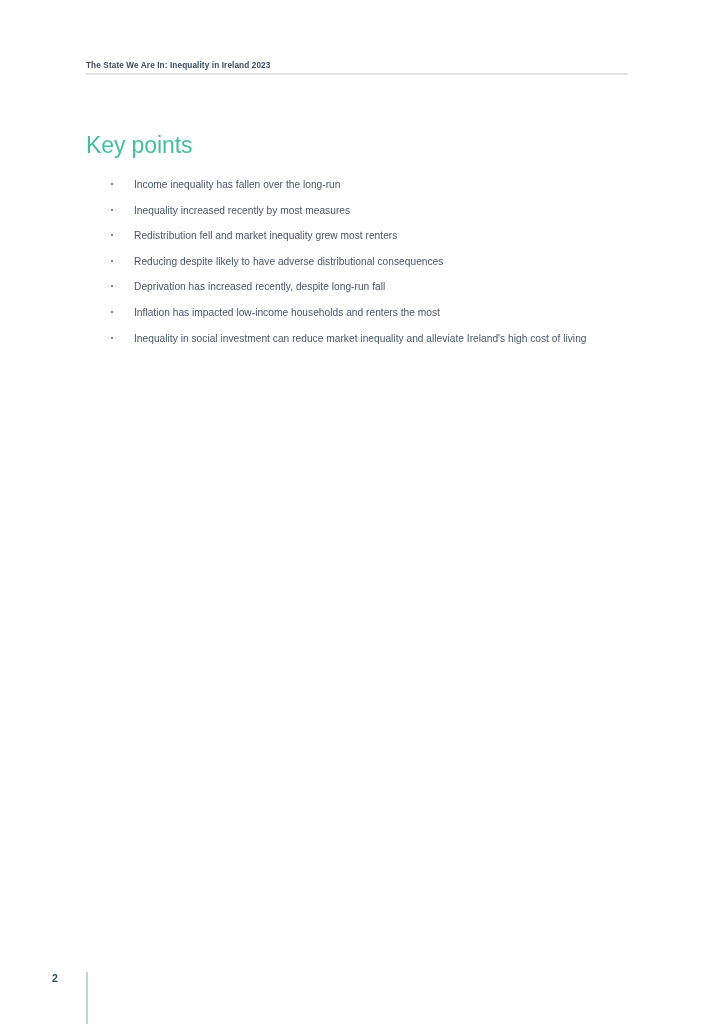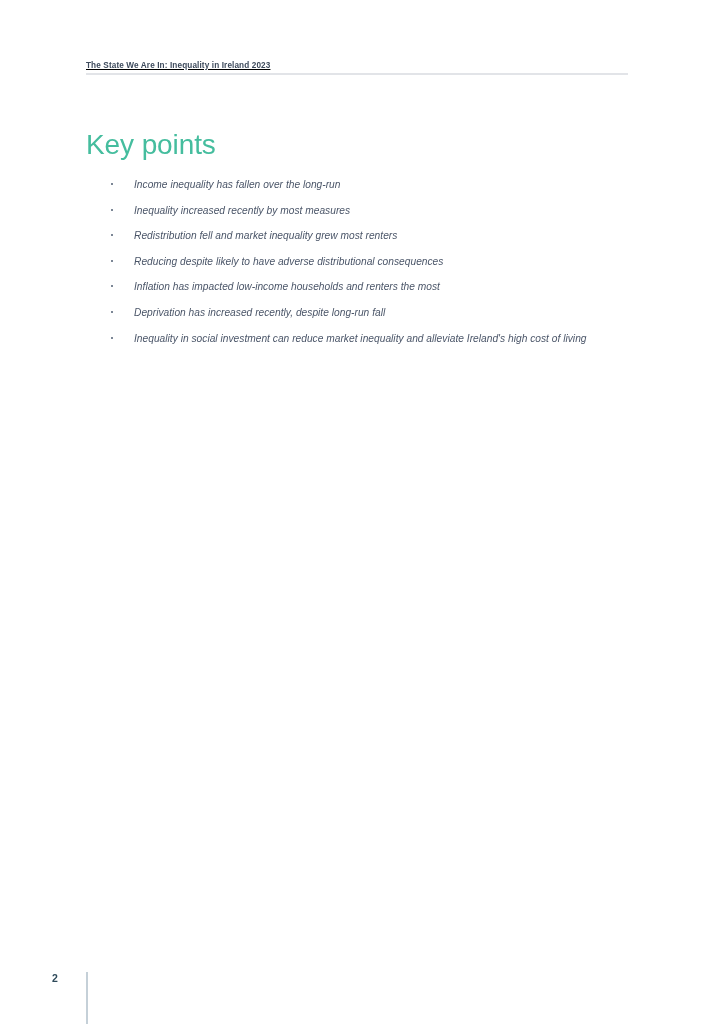--- a/index.html
+++ b/index.html
@@ -16,21 +16,20 @@
     font-family: "Liberation Sans", sans-serif;
     -webkit-font-smoothing: antialiased;
   }
 
   
   .running-header {
     position: absolute;
     left: 86px;
     top: 60px;
     width: 542px;
-    text-decoration: underline;
   }
   .running-header-text {
     font-size: 8.2px;
     font-weight: bold;
     letter-spacing: 0.12px;
     color: #3d4a5c;
     line-height: 11px;
     white-space: nowrap;
   }
   .header-rule {
@@ -38,21 +37,21 @@
     width: 542px;
     height: 2px;
     background: #e2e4e8;
   }
 
   
   .page-title {
     position: absolute;
     left: 86px;
     top: 126px;
-    font-size: 28px;
+    font-size: 23px;
     font-weight: normal;
     letter-spacing: -0.1px;
     color: #45bd9e;
     line-height: 38px;
     margin: 0;
   }
 
   
   .key-points {
     position: absolute;
@@ -75,21 +74,20 @@
   .key-point .bullet-glyph {
     position: absolute;
     left: 3px;
     top: 5px;
     width: 2px;
     height: 2px;
     background: #7c8796;
   }
   .key-point-text {
     display: block;
-    font-style: italic;
   }
   
   .key-point.is-justified .key-point-text {
     text-align: justify;
     text-justify: inter-word;
     width: 477px;
   }
 
   
   .page-number {
@@ -134,25 +132,25 @@
     <li class="key-point">
       <span class="bullet-glyph"></span>
       <span class="key-point-text">Redistribution fell and market inequality grew most renters</span>
     </li>
     <li class="key-point">
       <span class="bullet-glyph"></span>
       <span class="key-point-text">Reducing despite likely to have adverse distributional consequences</span>
     </li>
     <li class="key-point">
       <span class="bullet-glyph"></span>
-      <span class="key-point-text">Inflation has impacted low-income households and renters the most</span>
+      <span class="key-point-text">Deprivation has increased recently, despite long-run fall</span>
     </li>
     <li class="key-point">
       <span class="bullet-glyph"></span>
-      <span class="key-point-text">Deprivation has increased recently, despite long-run fall</span>
+      <span class="key-point-text">Inflation has impacted low-income households and renters the most</span>
     </li>
     <li class="key-point is-justified">
       <span class="bullet-glyph"></span>
       <span class="key-point-text">Inequality in social investment can reduce market inequality and alleviate Ireland's high cost of living</span>
     </li>
   </ul>
 
   <div class="page-number">2</div>
   <div class="footer-rule"></div>
 

